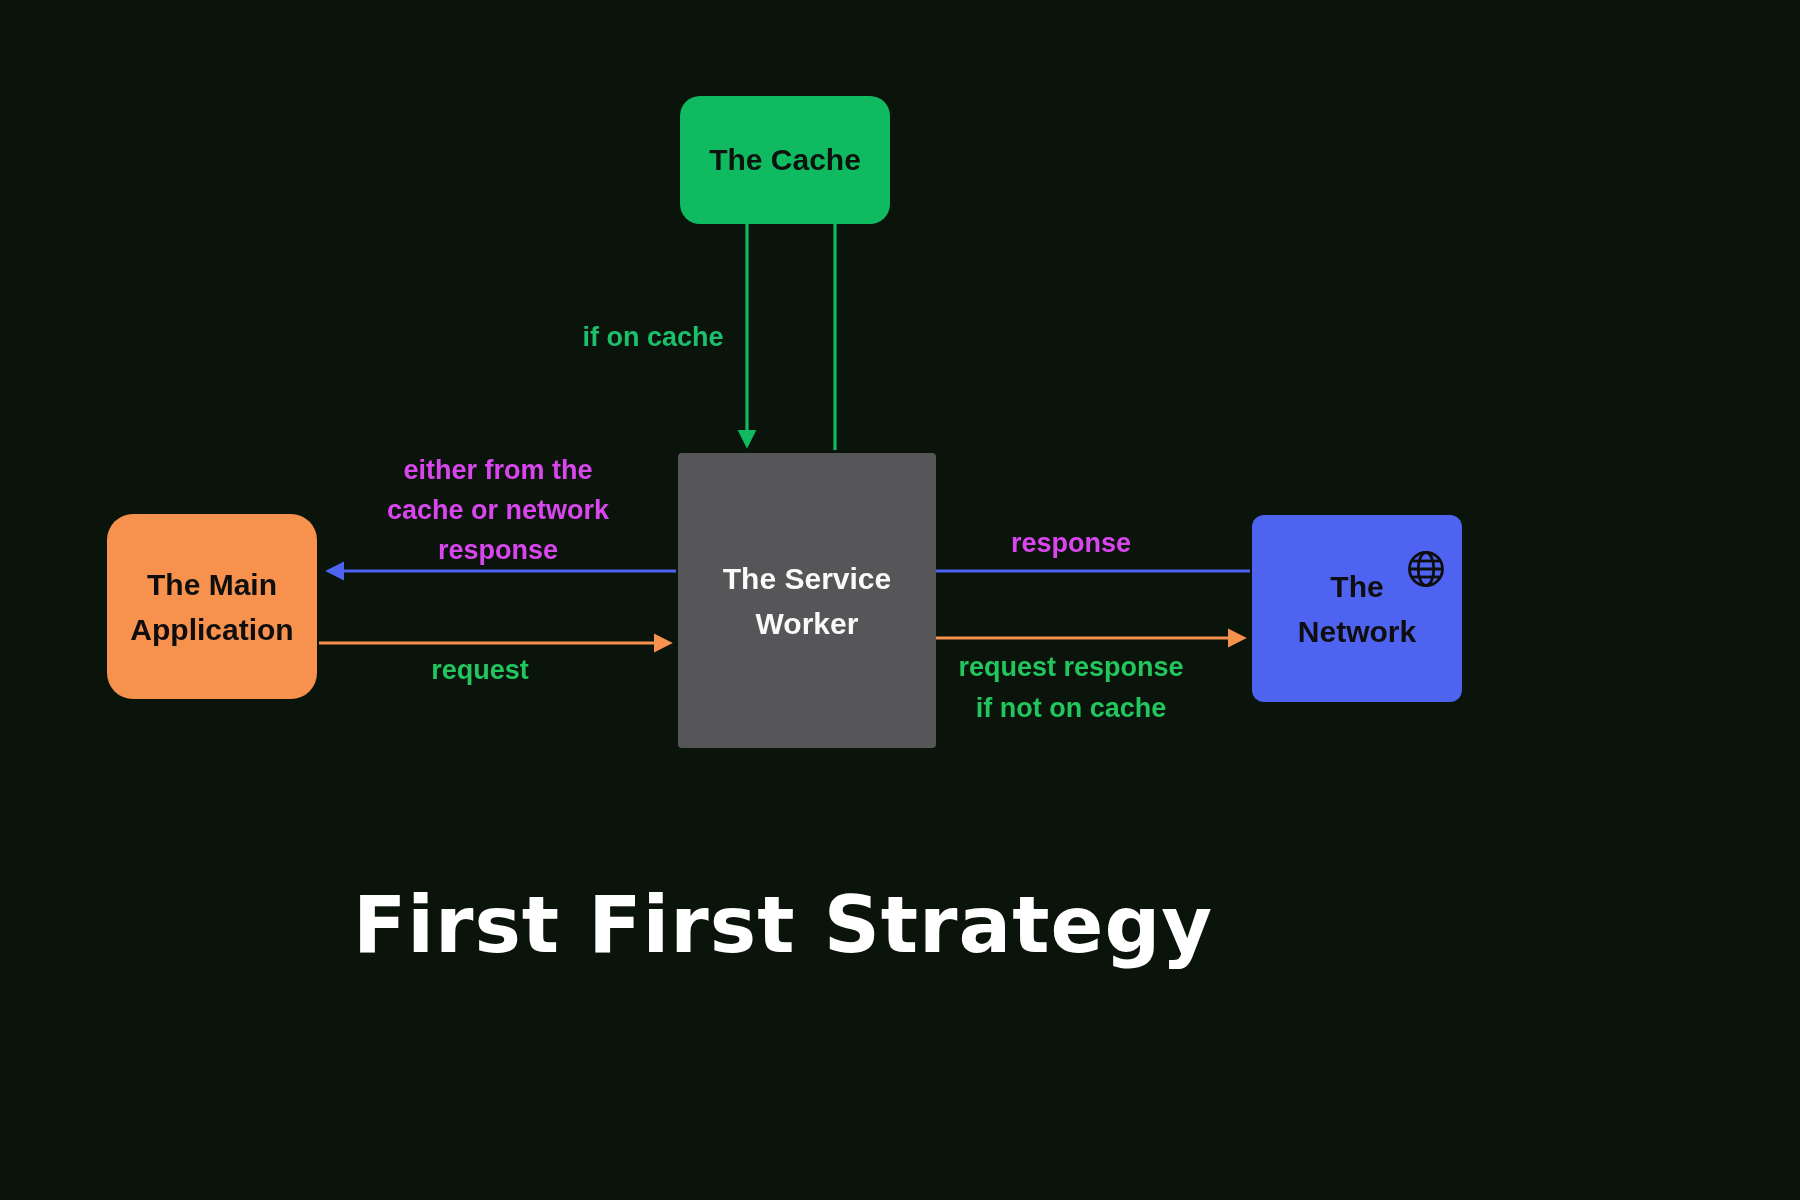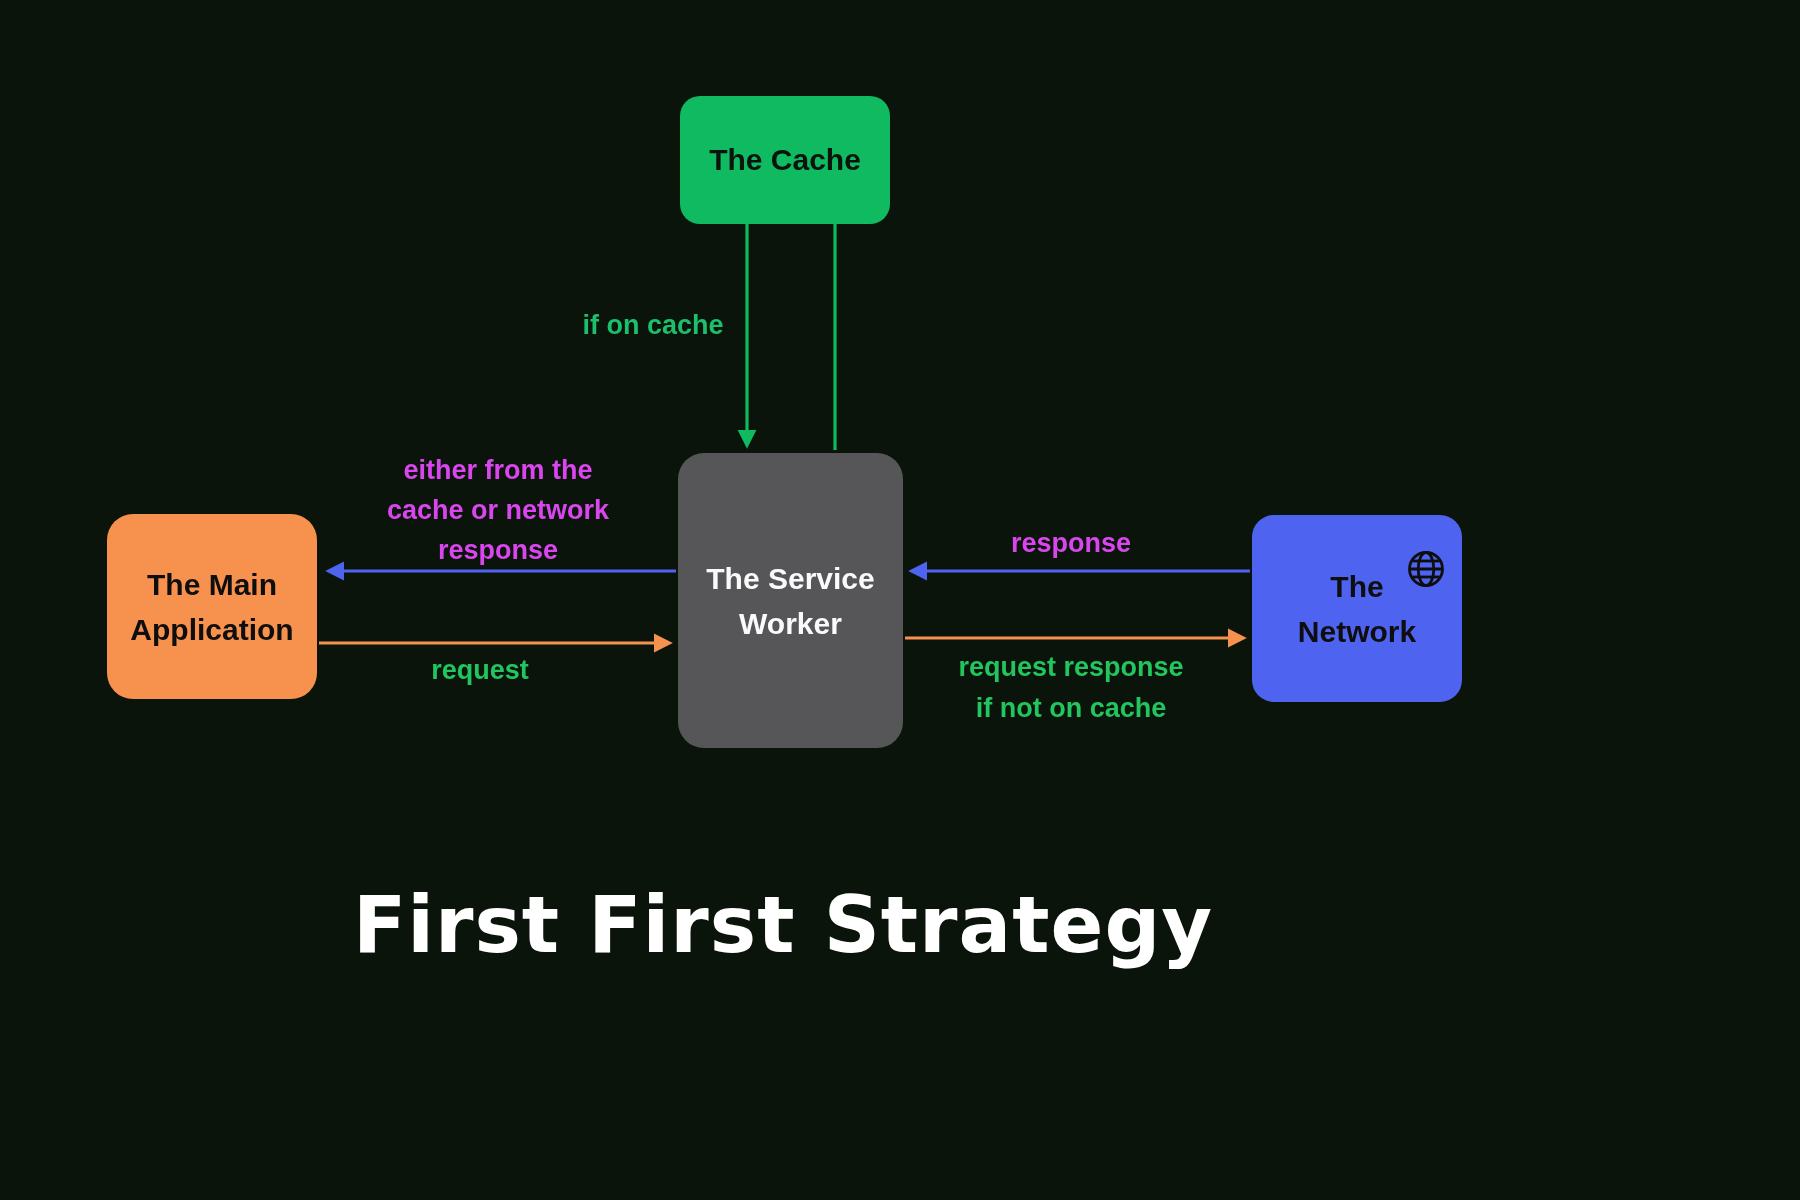--- a/index.html
+++ b/index.html
@@ -12,29 +12,29 @@
   }
   .arrow-layer{position:absolute;left:0;top:0;width:1800px;height:1200px;}
   .node{
     position:absolute;
     display:flex;align-items:center;justify-content:center;
     text-align:center;font-weight:bold;
     border-radius:22px;
   }
   .node .node-label{white-space:pre-line;}
   .node-cache{left:680px;top:70px;width:210px;height:128px;background:#10BA61;color:#0C120C;font-size:30px;border-radius:20px;margin-top:26px;}
-  .node-service{left:678px;top:453px;width:225px;height:295px;background:#565659;color:#FAFAFA;font-size:30px;line-height:1.5;border-radius:26px;}
+  .node-service{left:678px;top:453px;width:258px;height:295px;background:#565659;color:#FAFAFA;font-size:30px;line-height:1.5;border-radius:4px;}
   .node-mainapp{left:107px;top:514px;width:210px;height:185px;background:#F7924E;color:#0E0E0E;font-size:30px;line-height:1.5;border-radius:26px;}
-  .node-network{left:1252px;top:515px;width:210px;height:187px;background:#4E63F0;color:#0E0E0E;font-size:30px;line-height:1.5;border-radius:22px;}
+  .node-network{left:1252px;top:515px;width:210px;height:187px;background:#4E63F0;color:#0E0E0E;font-size:30px;line-height:1.5;border-radius:12px;}
   .globe{position:absolute;right:14px;top:32px;}
   .elabel{position:absolute;font-weight:bold;font-size:27px;white-space:pre-line;}
   .t-green{color:#1CBF6B;}
   .t-blue{color:#d946ef;}
   .t-orange{color:#22c55e;}
-  .l-ifoncache{left:538px;top:310px;width:230px;text-align:center;}
+  .l-ifoncache{left:538px;top:322px;width:230px;text-align:center;}
   .l-clone{left:856px;top:289px;line-height:38px;text-align:left;}
   .l-either{left:368px;top:450px;width:260px;text-align:center;line-height:40px;}
   .l-request{left:380px;top:655px;width:200px;text-align:center;}
   .l-response{left:971px;top:528px;width:200px;text-align:center;}
   .l-reqnet{left:941px;top:647px;width:260px;text-align:center;line-height:41px;}
   .diagram-title{
     position:absolute;left:783px;top:880px;transform:translateX(-50%);
     font-family:"DejaVu Sans","Liberation Sans",sans-serif;
     font-weight:bold;font-size:78px;color:#FFFFFF;white-space:nowrap;
     letter-spacing:1px;

